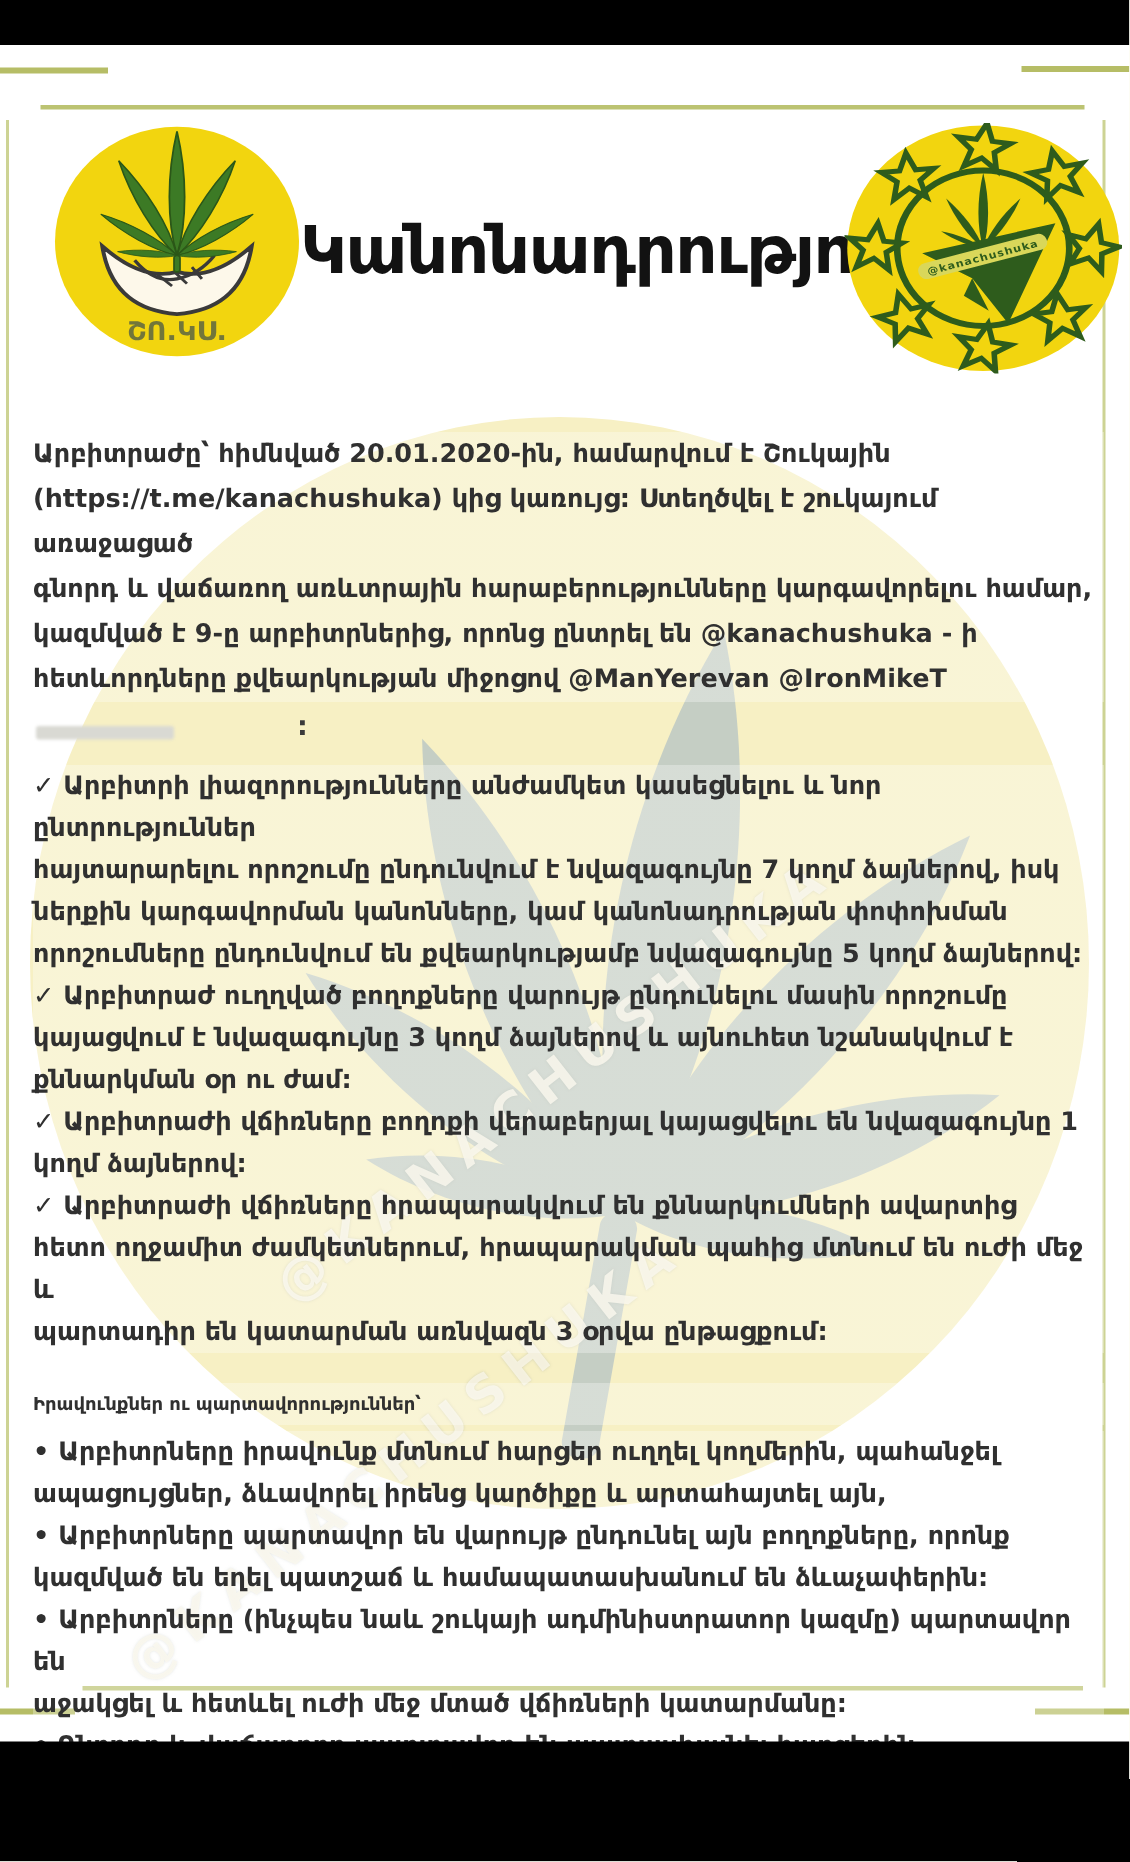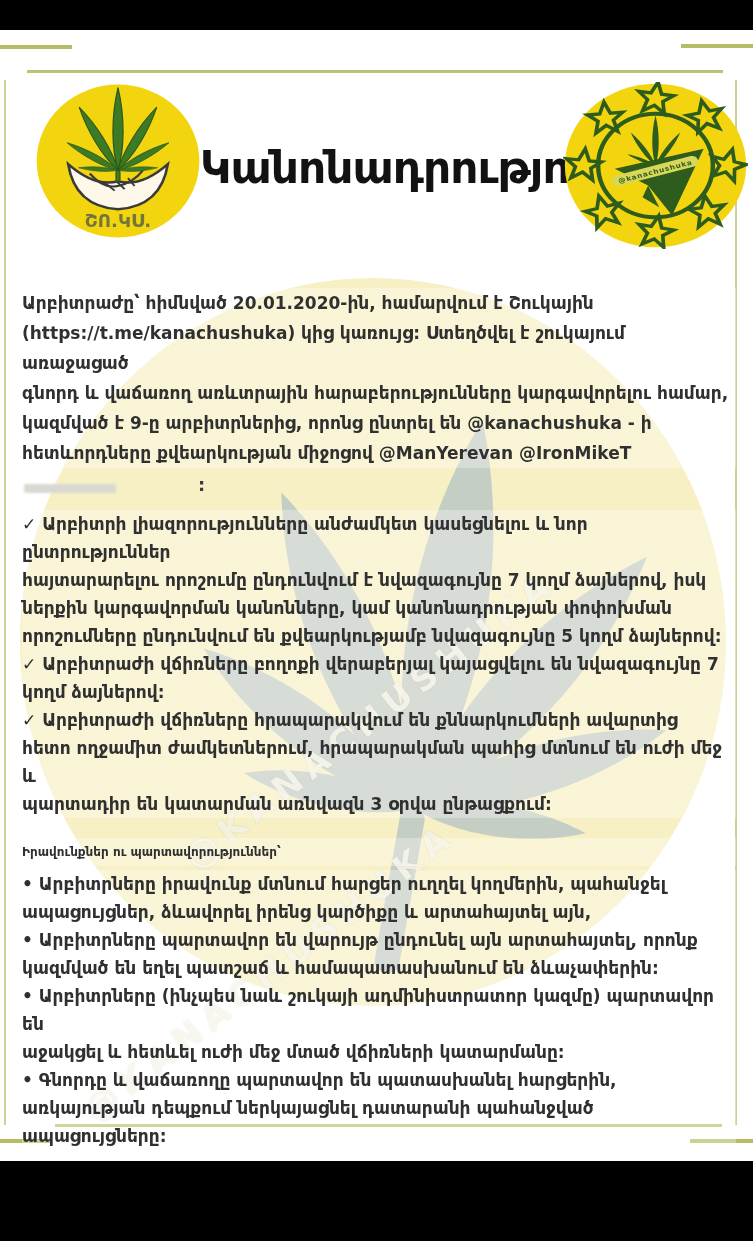--- a/index.html
+++ b/index.html
@@ -156,33 +156,36 @@
     <div class="redaction-row">
       <span class="redaction-smudge"></span>
       <span class="redaction-colon">:</span>
     </div>
 
     <div class="rules-block">
       <p class="para rule">✓ Արբիտրի լիազորությունները անժամկետ կասեցնելու և նոր ընտրություններ
 հայտարարելու որոշումը ընդունվում է նվազագույնը 7 կողմ ձայներով, իսկ
 ներքին կարգավորման կանոնները, կամ կանոնադրության փոփոխման
 որոշումները ընդունվում են քվեարկությամբ նվազագույնը 5 կողմ ձայներով:</p>
-      <p class="para rule">✓ Արբիտրաժի վճիռները բողոքի վերաբերյալ կայացվելու են նվազագույնը 7
+      <p class="para rule">✓ Արբիտրաժ ուղղված բողոքները վարույթ ընդունելու մասին որոշումը
+կայացվում է նվազագույնը 3 կողմ ձայներով և այնուհետ նշանակվում է
+քննարկման օր ու ժամ:</p>
+      <p class="para rule">✓ Արբիտրաժի վճիռները բողոքի վերաբերյալ կայացվելու են նվազագույնը 1
 կողմ ձայներով:</p>
       <p class="para rule">✓ Արբիտրաժի վճիռները հրապարակվում են քննարկումների ավարտից
 հետո ողջամիտ ժամկետներում, հրապարակման պահից մտնում են ուժի մեջ և
 պարտադիր են կատարման առնվազն 3 օրվա ընթացքում:</p>
     </div>
 
     <p class="para rights-header">Իրավունքներ ու պարտավորություններ՝</p>
 
     <div>
       <p class="para right-item">• Արբիտրները իրավունք մտնում հարցեր ուղղել կողմերին, պահանջել
 ապացույցներ, ձևավորել իրենց կարծիքը և արտահայտել այն,</p>
-      <p class="para right-item">• Արբիտրները պարտավոր են վարույթ ընդունել այն արտահայտել, որոնք
+      <p class="para right-item">• Արբիտրները պարտավոր են վարույթ ընդունել այն բողոքները, որոնք
 կազմված են եղել պատշաճ և համապատասխանում են ձևաչափերին:</p>
       <p class="para right-item">• Արբիտրները (ինչպես նաև շուկայի ադմինիստրատոր կազմը) պարտավոր են
 աջակցել և հետևել  ուժի մեջ մտած վճիռների կատարմանը:</p>
       <p class="para right-item">• Գնորդը և վաճառողը  պարտավոր են պատասխանել հարցերին,
 առկայության դեպքում ներկայացնել դատարանի պահանջված
 ապացույցները:</p>
     </div>
   </div>
 
   <div class="bottombar">

